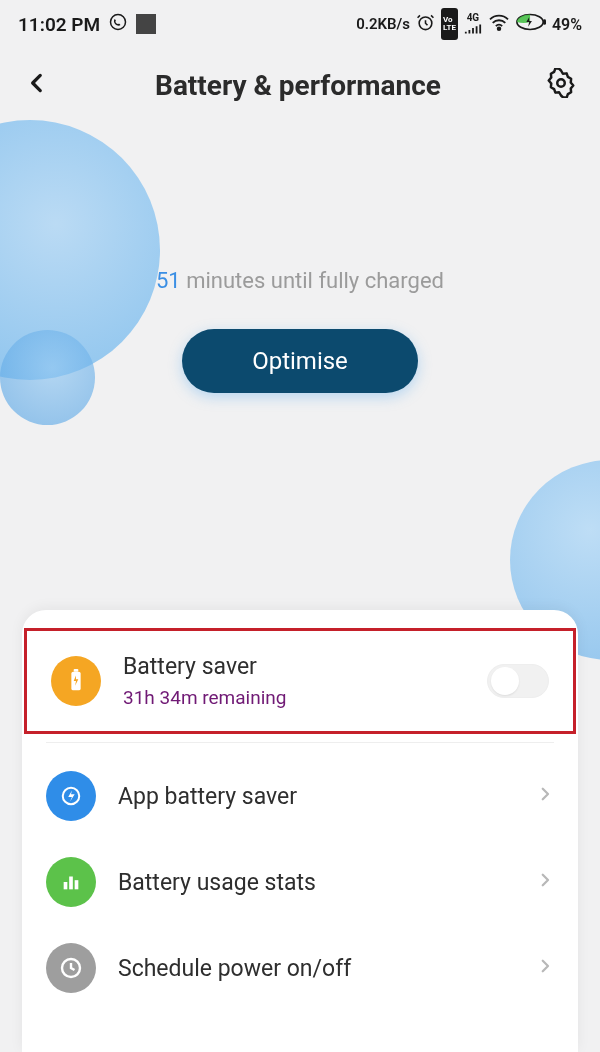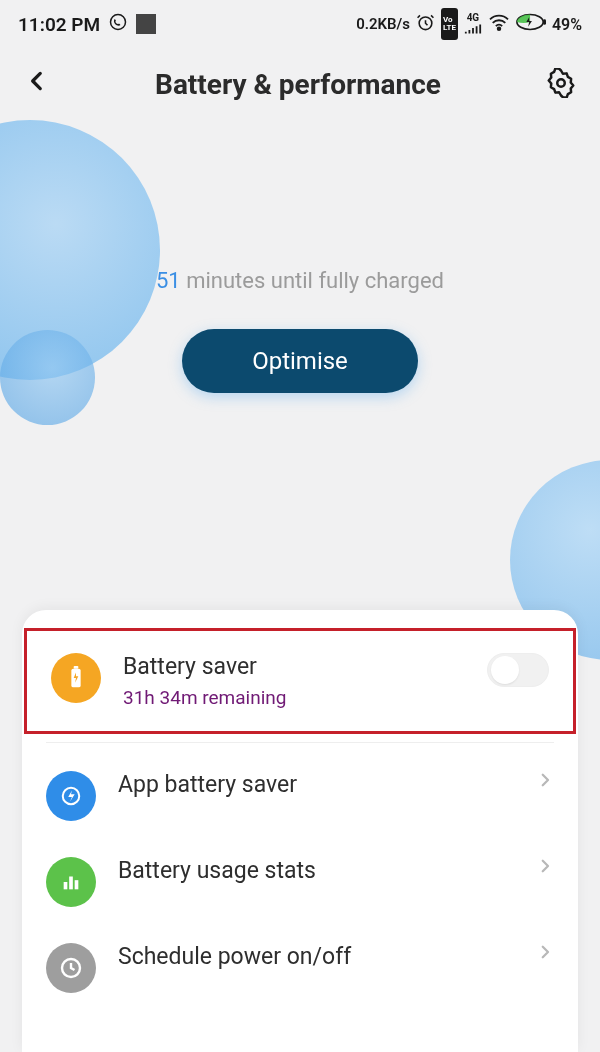--- a/index.html
+++ b/index.html
@@ -74,20 +74,21 @@
     }
     .whatsapp-icon svg { width: 20px; height: 20px; }
     .sq-icon {
       width: 20px; height: 20px; background: #444;
     }
     .sr-item { font-size: 15px; text-align: right; }
     .signal-txt { font-size: 10px; font-weight:700; line-height:1; }
     
     .header {
       display: flex;
+      align-items: center;
       justify-content: space-between;
       padding: 20px 24px 10px 24px;
       position: relative;
       z-index: 5;
     }
     .back-btn svg { width: 26px; height: 26px; }
     .header-title {
       font-size: 28px;
       font-weight: 700;
       color: #2b2b2b;
@@ -142,20 +143,21 @@
       right: 22px;
       bottom: 0;
       background: #fff;
       border-radius: 24px 24px 0 0;
       box-shadow: 0 -2px 14px rgba(0,0,0,0.06);
       z-index: 4;
       padding-top: 18px;
     }
     .row {
       display: flex;
+      align-items: center;
       padding: 18px 24px;
       gap: 22px;
     }
     .highlight-box {
       border: 3px solid #c5202a;
       margin: 0 2px;
       padding-top: 4px;
       padding-bottom: 4px;
     }
     .row-icon {

